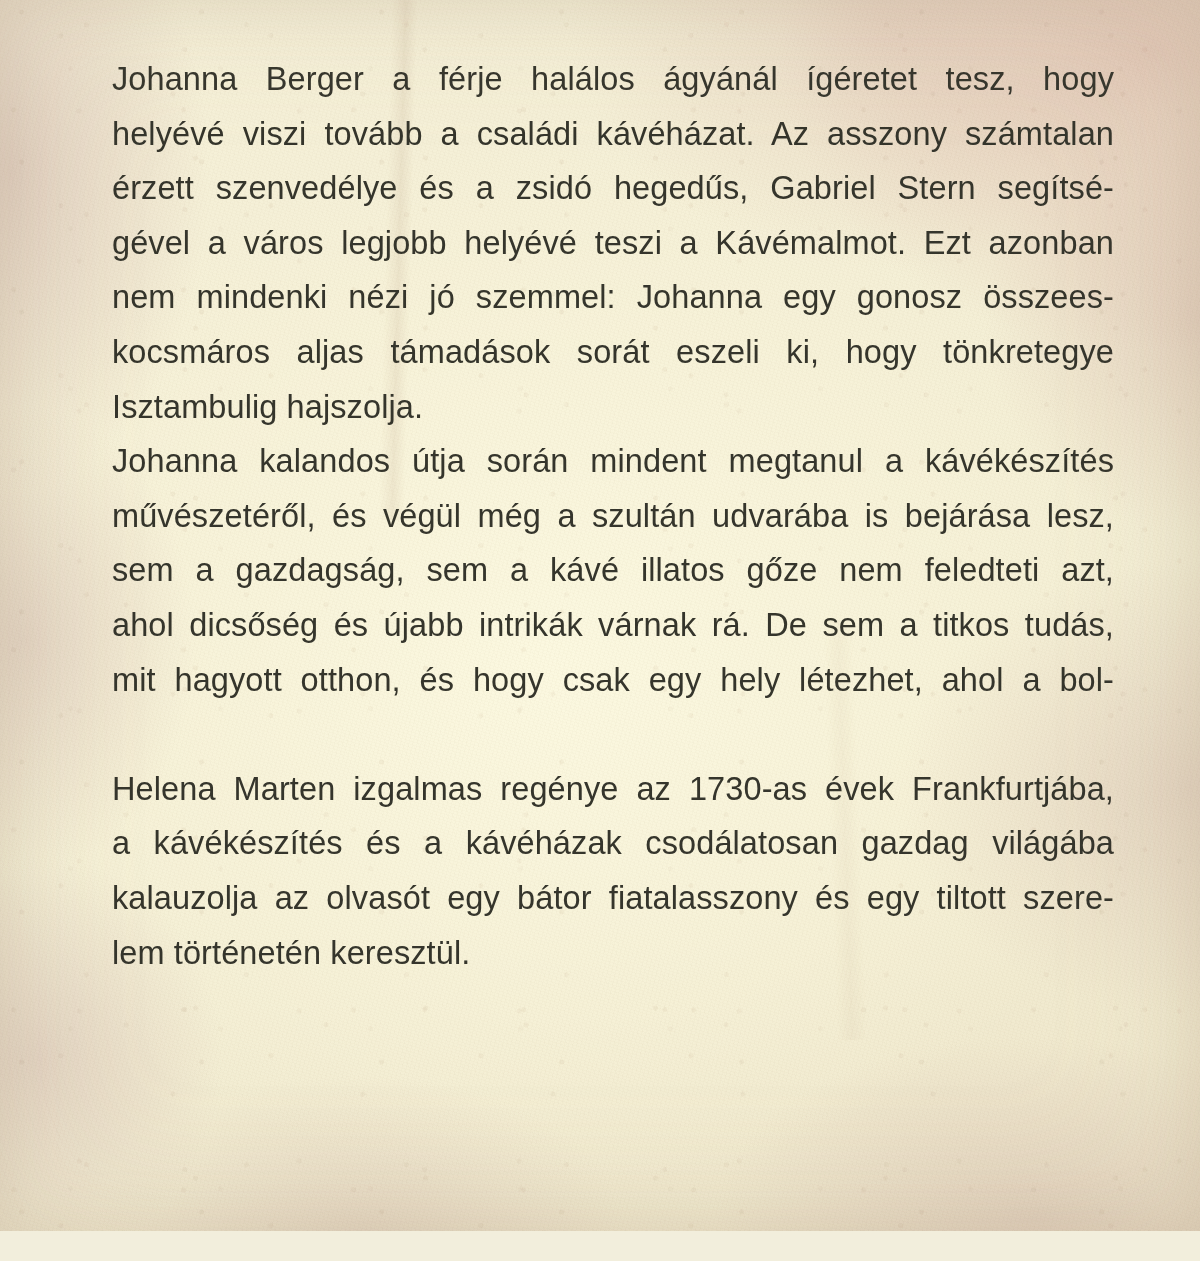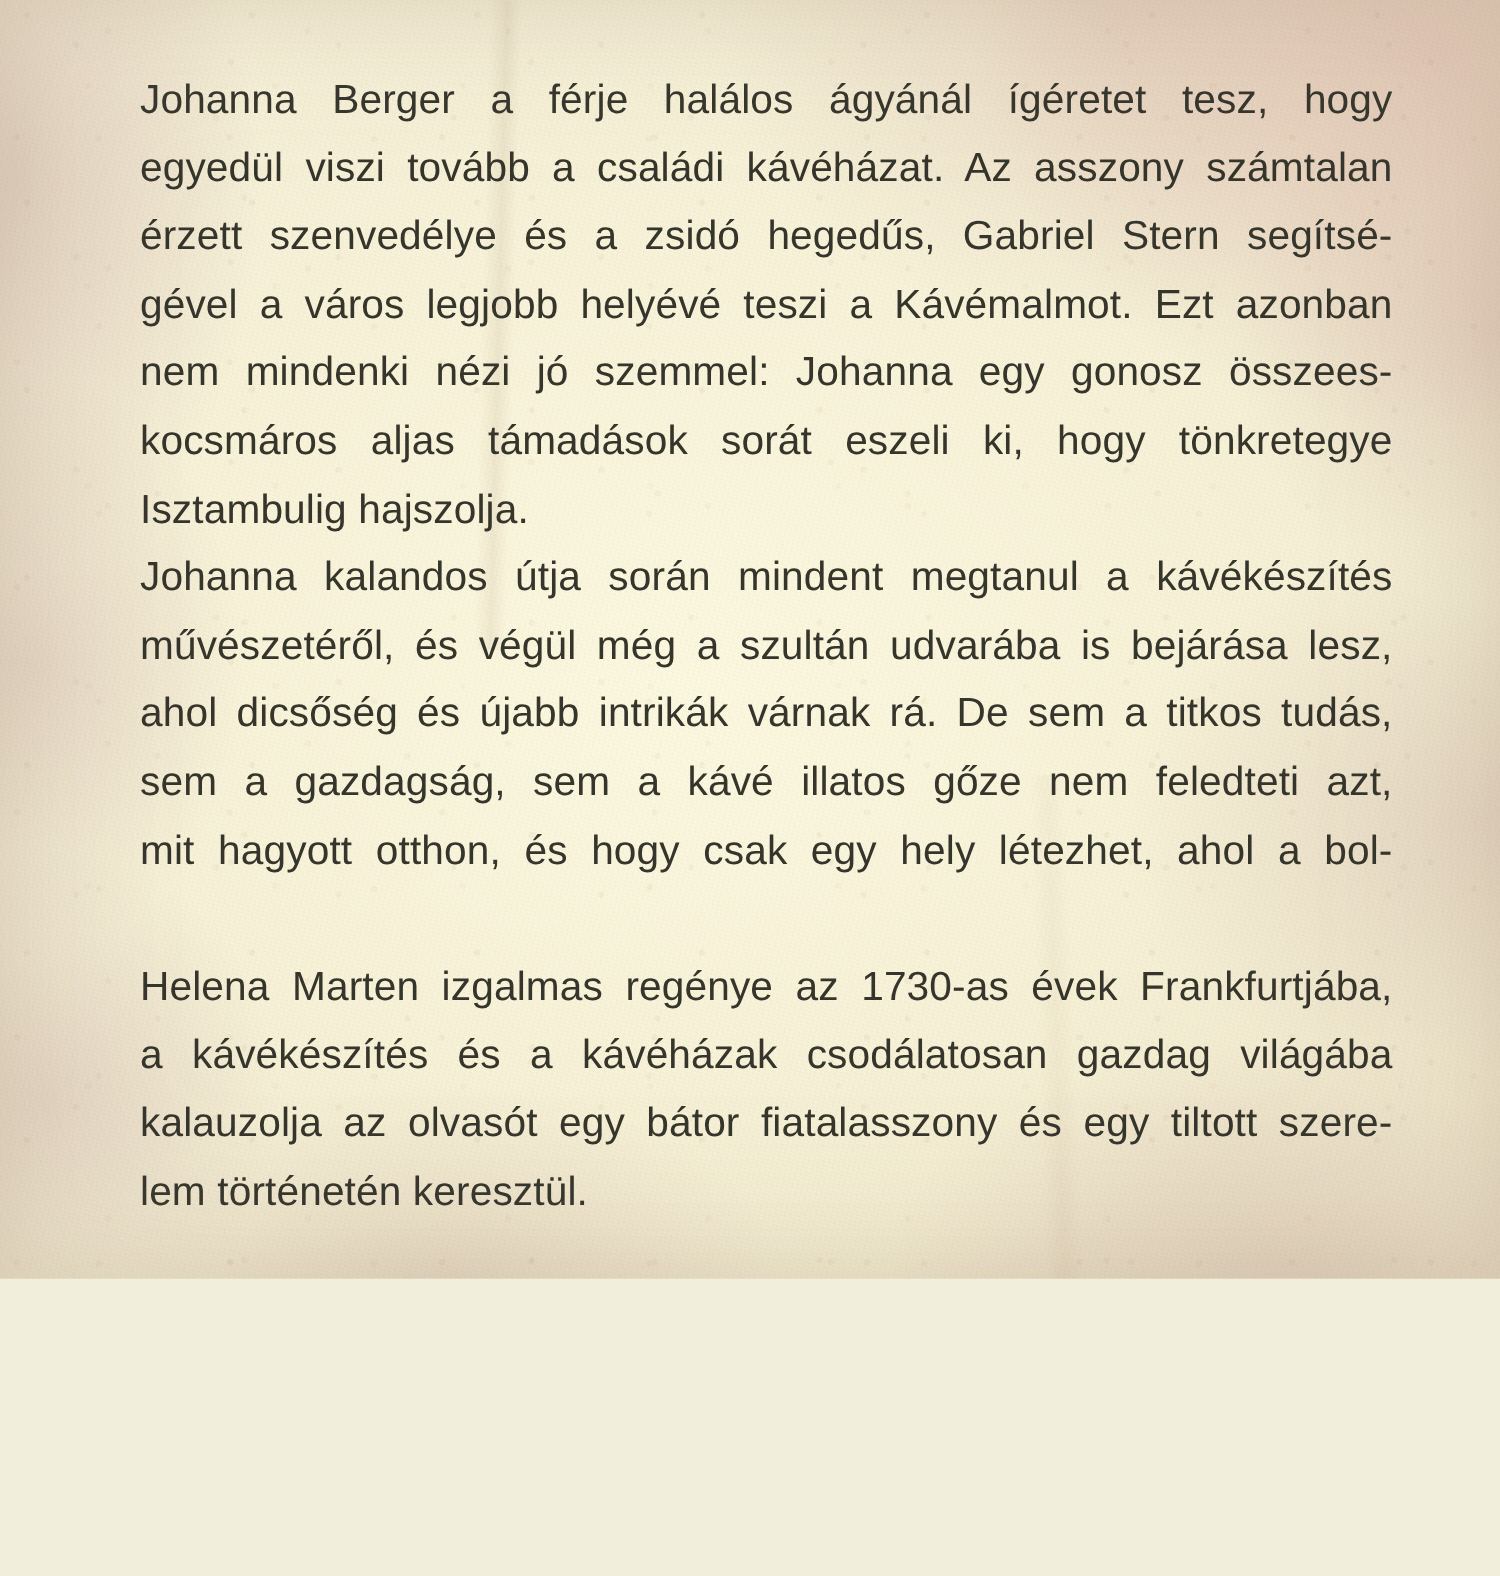--- a/index.html
+++ b/index.html
@@ -11,21 +11,21 @@
     height: 1261px;
     overflow: hidden;
     font-family: "Liberation Sans", sans-serif;
     background: #f2eedc;
   }
 
   
   #page {
     position: relative;
     width: 1200px;
-    height: 1023px;
+    height: 1231px;
     overflow: hidden;
     background-color: #f4f0dc;
   }
 
   .paper-base {
     position: absolute;
     inset: 0;
     background:
       
       radial-gradient(ellipse 520px 420px at 96% 4%,   rgba(214,176,163,0.58) 0%, rgba(214,176,163,0.0) 72%),
@@ -155,33 +155,33 @@
   <div class="paper-base"></div>
   <div class="paper-grain"></div>
   <div class="paper-speckle"></div>
   <div class="paper-crease"></div>
   <div class="paper-crease2"></div>
 
   <div id="content">
 
     <p class="para">
       <span class="line"><span>Johanna Berger a férje halálos ágyánál ígéretet tesz, hogy</span></span>
-      <span class="line"><span>egyedül viszi tovább a családi kávéházat. Az asszony számtalan</span></span>
+      <span class="line"><span>helyévé viszi tovább a családi kávéházat. Az asszony számtalan</span></span>
       <span class="line"><span>érzett szenvedélye és a zsidó hegedűs, Gabriel Stern segítsé-</span></span>
       <span class="line"><span>gével a város legjobb helyévé teszi a Kávémalmot. Ezt azonban</span></span>
       <span class="line"><span>nem mindenki nézi jó szemmel: Johanna egy gonosz összees-</span></span>
       <span class="line"><span>kocsmáros aljas támadások sorát eszeli ki, hogy tönkretegye</span></span>
       <span class="line line-last"><span>Isztambulig hajszolja.</span></span>
     </p>
 
     <p class="para">
       <span class="line"><span>Johanna kalandos útja során mindent megtanul a kávékészítés</span></span>
       <span class="line"><span>művészetéről, és végül még a szultán udvarába is bejárása lesz,</span></span>
+      <span class="line"><span>sem a gazdagság, sem a kávé illatos gőze nem feledteti azt,</span></span>
       <span class="line"><span>ahol dicsőség és újabb intrikák várnak rá. De sem a titkos tudás,</span></span>
-      <span class="line"><span>sem a gazdagság, sem a kávé illatos gőze nem feledteti azt,</span></span>
       <span class="line"><span>mit hagyott otthon, és hogy csak egy hely létezhet, ahol a bol-</span></span>
     </p>
 
     <div class="para-gap"></div>
 
     <p class="para">
       <span class="line"><span>Helena Marten izgalmas regénye az 1730-as évek Frankfurtjába,</span></span>
       <span class="line"><span>a kávékészítés és a kávéházak csodálatosan gazdag világába</span></span>
       <span class="line"><span>kalauzolja az olvasót egy bátor fiatalasszony és egy tiltott szere-</span></span>
       <span class="line line-last"><span>lem történetén keresztül.</span></span>

